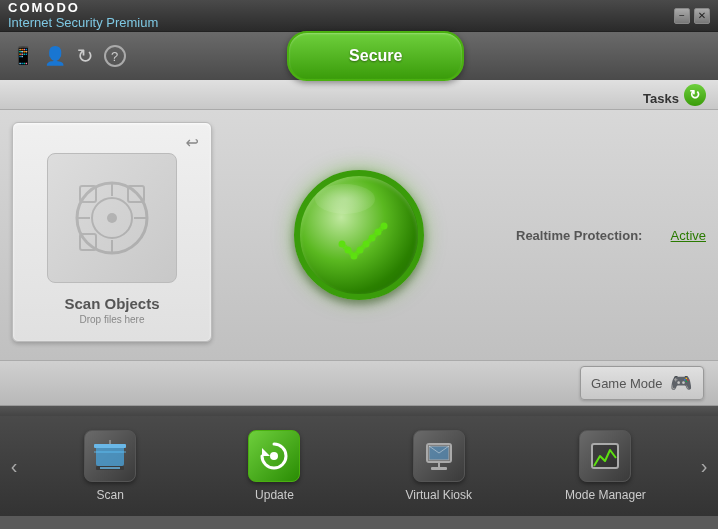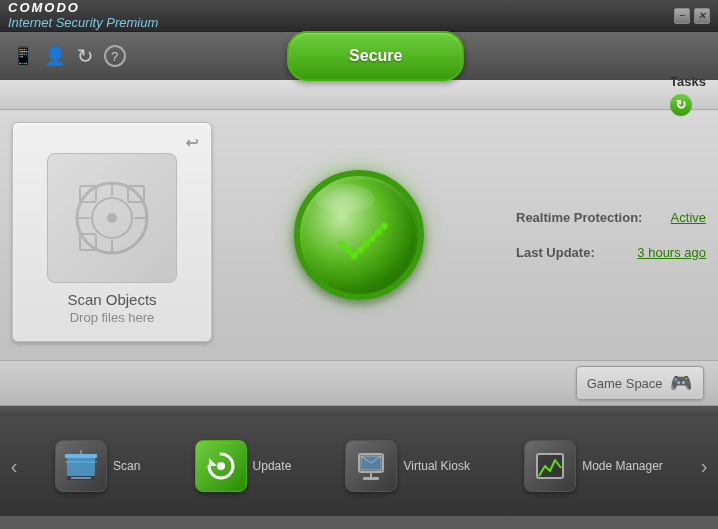--- a/index.html
+++ b/index.html
@@ -13,21 +13,20 @@
 
     
     .title-bar {
       background: linear-gradient(to bottom, #4a4a4a, #2a2a2a);
       height: 32px;
       display: flex;
       align-items: center;
       justify-content: space-between;
       padding: 0 8px;
       border-bottom: 1px solid #222;
-      font-style: italic;
     }
     .title-bar-left {
       display: flex;
       align-items: center;
       gap: 6px;
     }
     .comodo-logo {
       display: flex;
       flex-direction: column;
       line-height: 1.1;
@@ -95,27 +94,26 @@
       background: linear-gradient(to bottom, #e0e0e0, #c8c8c8);
       height: 30px;
       display: flex;
       align-items: center;
       justify-content: flex-end;
       padding: 0 12px;
       border-bottom: 1px solid #aaa;
     }
     .tasks-btn {
       display: flex;
-      align-items: flex-start;
+      align-items: flex-end;
       gap: 5px;
       cursor: pointer;
       font-size: 13px;
       font-weight: bold;
       color: #333;
-      flex-direction: column;
     }
     .tasks-arrow {
       width: 22px;
       height: 22px;
       background: linear-gradient(to bottom, #6ecf3c, #3a9c0a);
       border-radius: 50%;
       display: flex;
       align-items: center;
       justify-content: center;
       color: white;
@@ -168,29 +166,29 @@
     .back-arrow {
       position: absolute;
       top: 10px;
       right: 12px;
       color: #888;
       font-size: 16px;
       cursor: pointer;
     }
     .scan-label {
       font-size: 15px;
-      font-weight: normal;
+      font-weight: bold;
       color: #555;
       margin-bottom: 2px;
       position: relative;
       z-index: 1;
       margin-top: 145px;
     }
     .scan-sublabel {
-      font-size: 13px;
+      font-size: 10px;
       color: #888;
       position: relative;
       z-index: 1;
     }
 
     
     .center-area {
       flex: 1;
       display: flex;
       align-items: center;
@@ -311,21 +309,21 @@
     .nav-items {
       flex: 1;
       display: flex;
       align-items: center;
       justify-content: space-around;
       height: 100%;
       padding: 8px 0;
     }
     .nav-item {
       display: flex;
-      flex-direction: row;
+      flex-direction: column;
       align-items: center;
       justify-content: flex-start;
       gap: 6px;
       cursor: pointer;
       padding: 6px 12px;
       border-radius: 6px;
       min-width: 100px;
     }
     .nav-icon-box {
       width: 52px;
@@ -437,31 +435,27 @@
         </g>
       </svg>
     </div>
   </div>
 
   <div class="status-area">
     <div class="status-row">
       <span class="status-label">Realtime Protection:</span>
       <span class="status-value">Active</span>
     </div>
-    <div class="status-row">
-      <span class="status-label">Last Update:</span>
-      <span class="status-value time">3 hours ago</span>
-    </div>
   </div>
 
 </div>
 
 <div class="game-mode-bar">
   <div class="game-mode-btn">
-    <span class="game-mode-label">Game Space</span>
+    <span class="game-mode-label">Game Mode</span>
     <span class="gamepad-icon">🎮</span>
   </div>
 </div>
 
 <div class="bottom-separator"></div>
 
 <div class="bottom-nav">
   <div class="nav-arrow">‹</div>
 
   <div class="nav-items">

